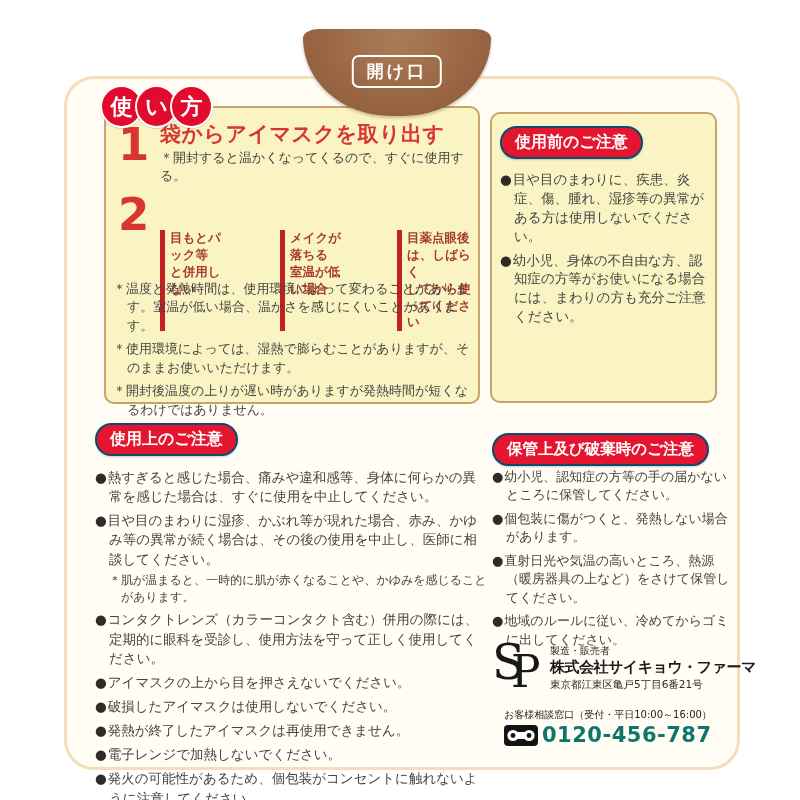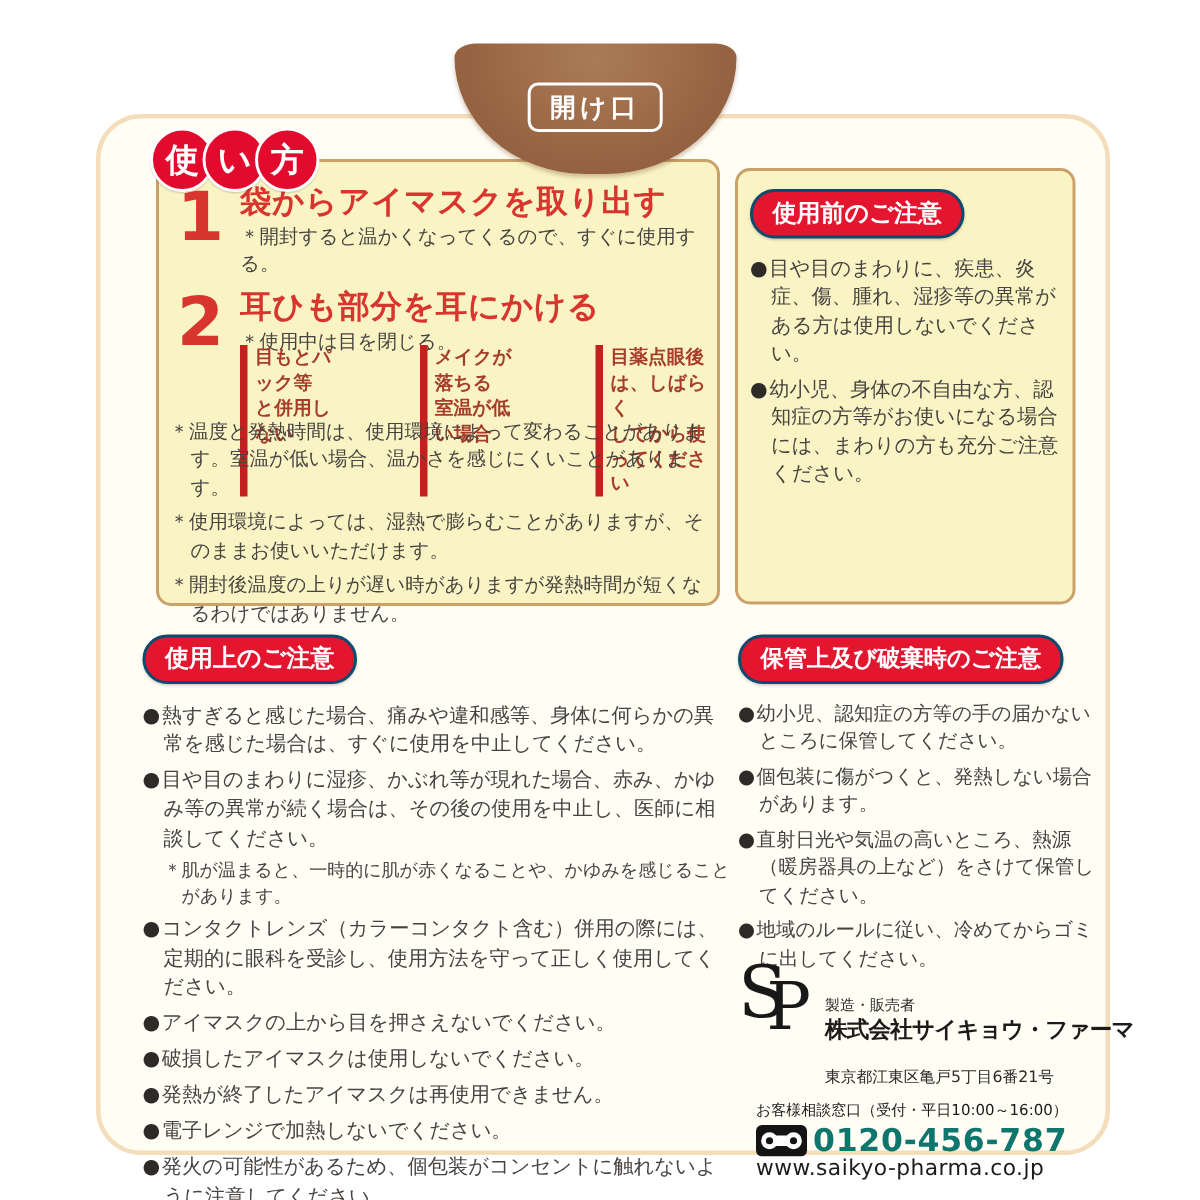--- a/index.html
+++ b/index.html
@@ -52,40 +52,40 @@
                  color:#474340; font-size:13px; line-height:1.42; }
   .note-item { padding-left:14px; text-indent:-14px; margin-bottom:5px; }
   
   .badge-red {
     position:absolute; z-index:3; background:#e3152f; color:#fff; font-weight:bold;
     font-size:16px; border:2px solid #0c4a6e; border-radius:17px; padding:4px 13px;
     box-shadow:0 1px 2px rgba(0,0,0,0.2); white-space:nowrap;
   }
   .badge-before { left:500px; top:126px; }
   .badge-inuse  { left:95px;  top:423px; }
-  .badge-storage{ left:492px; top:423px; font-size:15.5px; }
+  .badge-storage{ left:492px; top:433px; font-size:15.5px; }
   
   .blist { position:absolute; color:#474340; }
   .bullet { padding-left:14px; text-indent:-14px; margin-bottom:5px; }
   .bullet::before { content:"●"; margin-right:1px; color:#2e2a28; }
   .subnote { padding-left:26px; text-indent:-12px; font-size:12px; line-height:1.4; margin:-2px 0 5px 0; }
   .before-list { left:500px; top:170px; width:208px; font-size:13.5px; line-height:1.4; }
   .inuse-list  { left:95px;  top:468px; width:394px; font-size:13.5px; line-height:1.42; }
   .storage-list{ left:492px; top:468px; width:248px; font-size:13px;   line-height:1.42; }
   
   .company { position:absolute; left:492px; top:642px; width:248px; z-index:4; }
   .company-top { display:flex; align-items:flex-start; }
   .sp-logo { position:relative; width:54px; height:58px; flex:0 0 54px;
              font-family:"DejaVu Serif", serif; color:#181818; }
   .sp-s { position:absolute; left:0px;  top:-8px; font-size:48px; }
   .sp-p { position:absolute; left:19px; top:4px;  font-size:44px; }
   .company-info { margin-left:4px; padding-top:2px; }
-  .company-role { font-size:10px; color:#2e2a28;margin-top:19px; }
+  .company-role { font-size:10px; color:#2e2a28; }
   .company-name { font-size:15px; color:#1d1b1a; font-weight:600; letter-spacing:-0.5px; white-space:nowrap; }
-  .company-address { font-size:10.5px; color:#2e2a28; margin-top:15px; white-space:nowrap; }
+  .company-address { font-size:10.5px; color:#2e2a28; margin-top:1px; white-space:nowrap; }
   .contact { display:flex; align-items:flex-start; margin-top:7px; }
   .vbar { width:5px; background:#161616; flex:0 0 5px; }
   .contact-inner { flex:1; padding:1px 6px 2px 7px; }
   .support-label { font-size:10px; color:#1d1b1a; white-space:nowrap; }
   .phone-row { display:flex; align-items:center; margin-top:1px; }
   .freedial-icon { flex:0 0 34px; margin-right:4px; display:flex; }
   .phone-number { font-size:21px; font-weight:bold; color:#0f766e; letter-spacing:0.5px; white-space:nowrap; }
   .website { font-size:14.5px; color:#1d1b1a; letter-spacing:0.3px; margin-top:-1px; }
 </style>
 </head>
@@ -110,24 +110,20 @@
   <div class="steps">
     <div class="step">
       <div class="step-num">1</div>
       <div class="step-body">
         <div class="step-title">袋からアイマスクを取り出す</div>
         <div class="step-note">＊開封すると温かくなってくるので、すぐに使用する。</div>
       </div>
     </div>
     <div class="step">
       <div class="step-num">2</div>
-      <div class="step-body">
-        <div class="step-title">耳ひも部分を耳にかける</div>
-        <div class="step-note">＊使用中は目を閉じる。</div>
-      </div>
     </div>
   </div>
 
   <div class="caution-cols">
     <div class="ccol">
       <div>目もとパック等</div>
       <div>と併用しない</div>
     </div>
     <div class="ccol">
       <div>メイクが落ちる</div>
@@ -195,19 +191,18 @@
               <rect x="0" y="0" width="34" height="21" rx="4" fill="#141414"></rect>
               <rect x="6" y="7" width="22" height="7" fill="#ffffff"></rect>
               <circle cx="9" cy="10.5" r="5.6" fill="#ffffff"></circle>
               <circle cx="25" cy="10.5" r="5.6" fill="#ffffff"></circle>
               <circle cx="9" cy="10.5" r="2.4" fill="#141414"></circle>
               <circle cx="25" cy="10.5" r="2.4" fill="#141414"></circle>
             </svg>
           </span>
           <span class="phone-number">0120-456-787</span>
         </div>
-        <div class="website">www.saikyo-pharma.co.jp</div>
       </div>
       <div class="vbar"></div>
     </div>
   </div>
 
 </div>
 
 </body></html>

